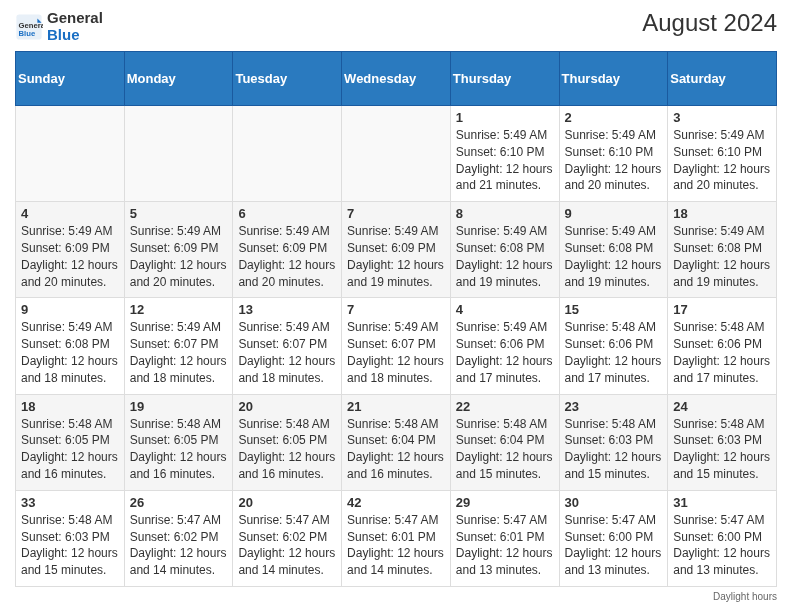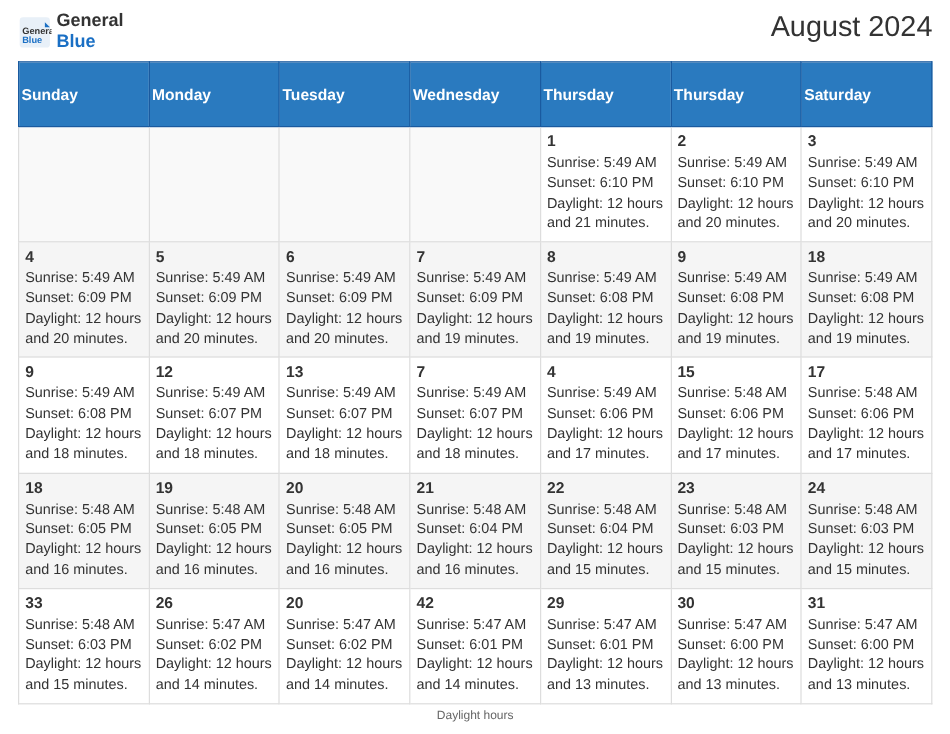--- a/index.html
+++ b/index.html
@@ -90,21 +90,21 @@
       font-size: 12px;
       color: #333;
       line-height: 1.4;
     }
     .empty-cell {
       background: #f9f9f9 !important;
     }
     .footer-note {
       font-size: 10px;
       color: #666;
-      text-align: center;
+      text-align: right;
       margin-top: 4px;
     }
   </style>
 </head>
 <body>
 
 <div class="page">
   <div class="header">
     <div class="logo">
       <svg class="logo-icon" viewBox="0 0 40 40">

